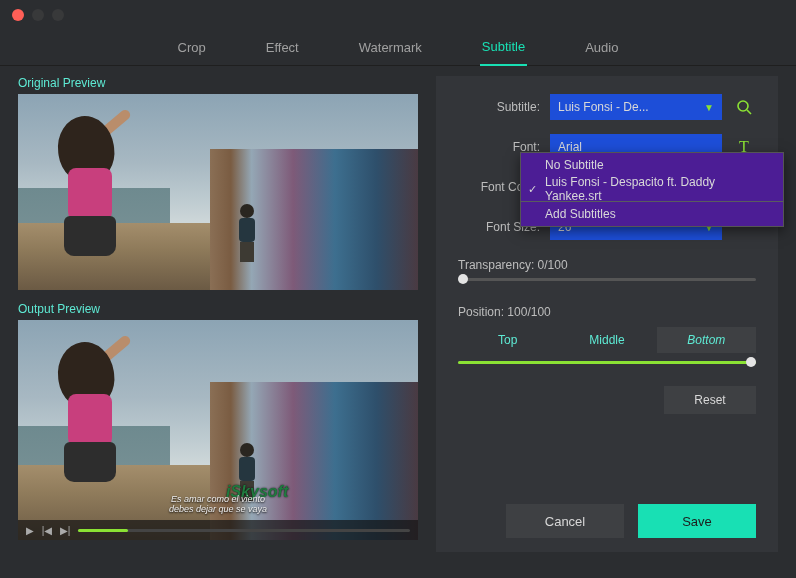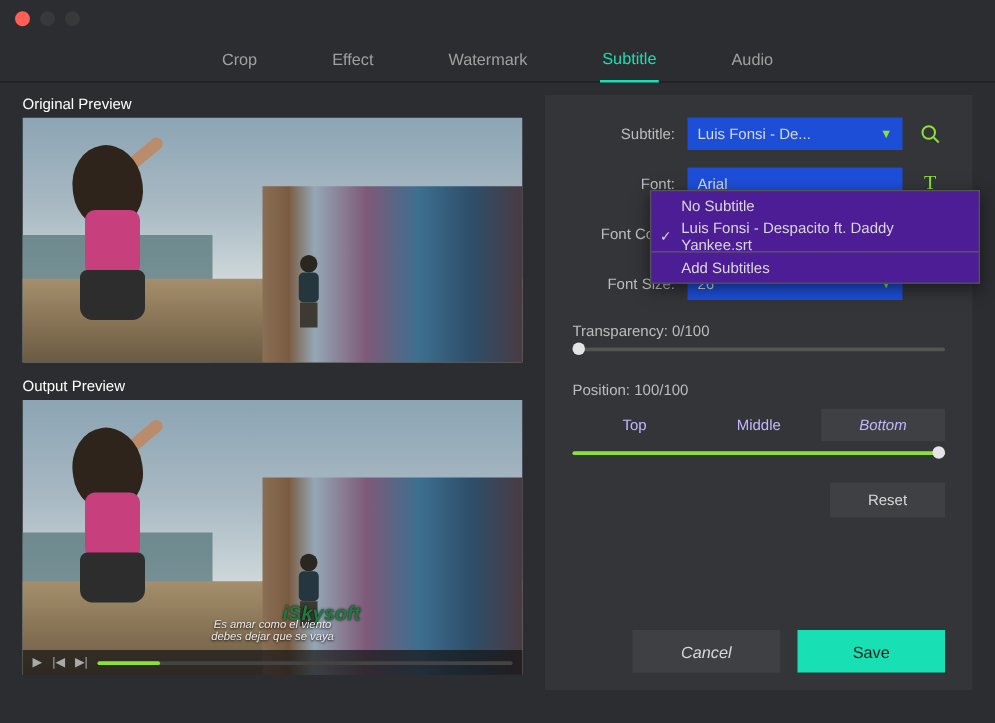--- a/index.html
+++ b/index.html
@@ -7,21 +7,21 @@
 .titlebar { height:30px; display:flex; align-items:center; padding-left:12px; gap:8px; }
 .dot { width:12px; height:12px; border-radius:50%; }
 .dot-red { background:#ff5f57; }
 .dot-yellow { background:#38393a; }
 .dot-green { background:#38393a; }
 .tabs { display:flex; justify-content:center; gap:56px; height:36px; align-items:center; border-bottom:1px solid #1f1f1f; }
 .tab { color:#a0a0a0; cursor:pointer; padding:8px 2px; height:36px; display:flex; align-items:center; }
 .tab.active { color:#18e0b4; border-bottom:2px solid #18e0b4; }
 .content { display:flex; padding:10px 18px 0 18px; gap:18px; }
 .left { width:400px; }
-.preview-label { font-size:12px; color:#ffffff; margin-bottom:4px; }
+.preview-label { font-size:12px; color:#5eead4; margin-bottom:4px; }
 .preview { width:400px; height:196px; margin-bottom:12px; position:relative; overflow:hidden; }
 .preview-img { width:100%; height:100%; }
 .sky { position:absolute; inset:0; background:linear-gradient(180deg,#8ca4b4 0%,#a7b8c2 35%,#bfccd1 55%,#dbe1e0 75%); }
 .sea { position:absolute; left:0; right:62%; top:48%; bottom:0; background:linear-gradient(180deg,#6e8a8f 0%,#7a9296 60%,#5f6f6a 100%); }
 .beach { position:absolute; left:0; right:0; top:66%; bottom:0; background:linear-gradient(180deg,#a48e6c 0%,#8e7a5a 40%,#6b5a44 100%); }
 .wall { position:absolute; left:48%; right:0; top:28%; bottom:0; background:linear-gradient(90deg,#8a6f55 0%,#7a5c42 10%,#94a7b5 20%,#7e5a78 40%,#3d6f8f 60%,#2e4f6b 80%,#4a3a42 100%); }
 .figure { position:absolute; left:10px; top:22px; width:120px; height:160px; }
 .hair { position:absolute; left:30px; top:0; width:56px; height:66px; background:#2e241c; border-radius:50% 50% 46% 46%; transform:rotate(-8deg); }
 .arm { position:absolute; left:48px; top:10px; width:60px; height:10px; background:#b98d6b; border-radius:6px; transform:rotate(-40deg); }
 .torso { position:absolute; left:40px; top:52px; width:44px; height:54px; background:#c83f7d; border-radius:8px 8px 10px 10px; }
@@ -43,27 +43,27 @@
 .row-gap { width:10px; }
 .dd { flex:1; height:26px; background:#1d4ed8; display:flex; align-items:center; padding:0 8px; color:#d8d8d8; font-size:12px; position:relative; min-width:0; }
 .dd-text { flex:1; overflow:hidden; text-overflow:ellipsis; white-space:nowrap; }
 .chev { color:#8be234; font-size:10px; margin-left:6px; }
 .icon-btn { width:24px; height:24px; display:flex; align-items:center; justify-content:center; margin-left:10px; color:#8be234; }
 .slider-label { color:#bdbdbd; font-size:12px; margin-bottom:6px; margin-top:4px; }
 .slider-track { height:3px; background:#555; position:relative; border-radius:2px; margin-bottom:20px; }
 .slider-thumb { position:absolute; top:-4px; width:10px; height:10px; background:#e4e4e4; border-radius:50%; }
 .pos-fill { position:absolute; left:0; top:0; bottom:0; background:#8be234; border-radius:2px; }
 .pos-buttons { display:flex; margin-top:2px; margin-bottom:8px; }
-.pos-btn { flex:1; height:26px; display:flex; align-items:center; justify-content:center; color:#c4b5fd; font-size:12px; cursor:pointer; }
+.pos-btn { flex:1; height:26px; display:flex; align-items:center; justify-content:center; color:#5eead4; font-size:12px; cursor:pointer; }
 .pos-btn.sel { background:#3e4043;font-style:italic; }
 .reset-row { display:flex; justify-content:flex-end; margin-top:10px; }
 .reset-btn { width:92px; height:28px; background:#3e4043; display:flex; align-items:center; justify-content:center; font-size:12px; color:#d8d8d8; cursor:pointer; }
 .footer { display:flex; justify-content:flex-end; gap:14px; margin-top:auto; padding-top:18px; }
 .btn { width:118px; height:34px; display:flex; align-items:center; justify-content:center; font-size:13px; cursor:pointer; }
-.btn-cancel { background:#3e4043; color:#d8d8d8;font-style:italic; }
+.btn-cancel { background:#3e4043; color:#d8d8d8; }
 .btn-save { background:#18e0b4; color:#1d1d1d; }
 
 .popup { position:absolute; left:520px; top:152px; width:264px; background:#4c1d95; border:1px solid #555; box-shadow:0 4px 12px rgba(0,0,0,.5); z-index:50; }
 .popup-item { display:flex; align-items:center; height:24px; padding:0 10px 0 24px; color:#d8d8d8; font-size:12px; cursor:pointer; position:relative; }
 .popup-item .check { position:absolute; left:7px; color:#d8d8d8; font-size:11px; }
 .popup-sep { height:1px; background:#5a5c5e; }
 </style>
 </head>
 <body>
 

